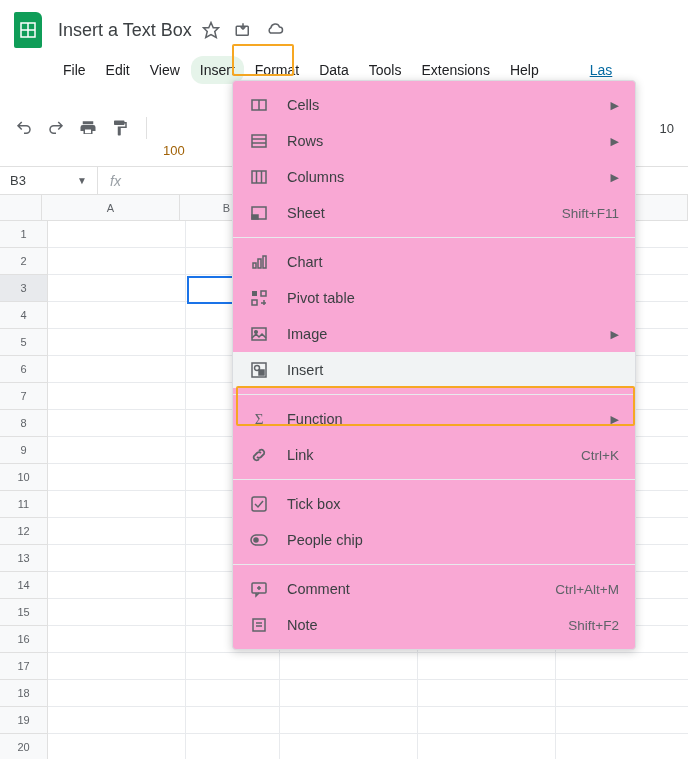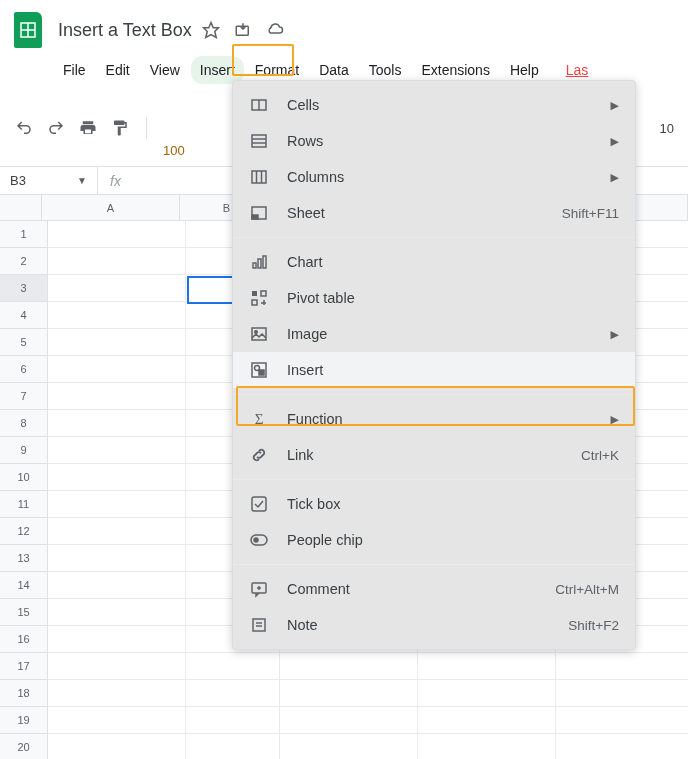--- a/index.html
+++ b/index.html
@@ -28,21 +28,21 @@
   .title-icon { width: 18px; height: 18px; color: #5f6368; }
   .menubar { display: flex; gap: 2px; padding: 2px 0 6px 46px; align-items: center; }
   .menu-item {
     padding: 6px 9px; border-radius: 4px; font-size: 14px; color: #202124;
     cursor: pointer;
   }
   .menu-item.active {
     background: #e6f4ea;
     border-radius: 12px;
   }
-  .menu-link { text-decoration: underline; color: #ef4444; cursor: pointer; }
+  .menu-link { text-decoration: underline; color: #0369a1; cursor: pointer; margin-left: 24px; }
   .insert-highlight {
     position: absolute;
     left: 232px;
     top: 44px;
     width: 62px;
     height: 32px;
     border: 2px solid #f6a723;
     border-radius: 2px;
     pointer-events: none;
   }
@@ -99,21 +99,21 @@
     left: 139px; top: 55px;
     width: 94px; height: 28px;
     border: 2px solid #1a73e8;
     background: #fff;
   }
   
   .dropdown {
     position: absolute;
     left: 232px; top: 80px;
     width: 404px;
-    background: #e5e5e5;
+    background: #f9a8d4;
     border: 1px solid #dadce0;
     border-radius: 4px;
     box-shadow: 0 2px 10px rgba(0,0,0,0.2);
     padding: 6px 0;
     z-index: 100;
   }
   .dd-item {
     display: flex; align-items: center;
     padding: 8px 16px;
     gap: 18px;

